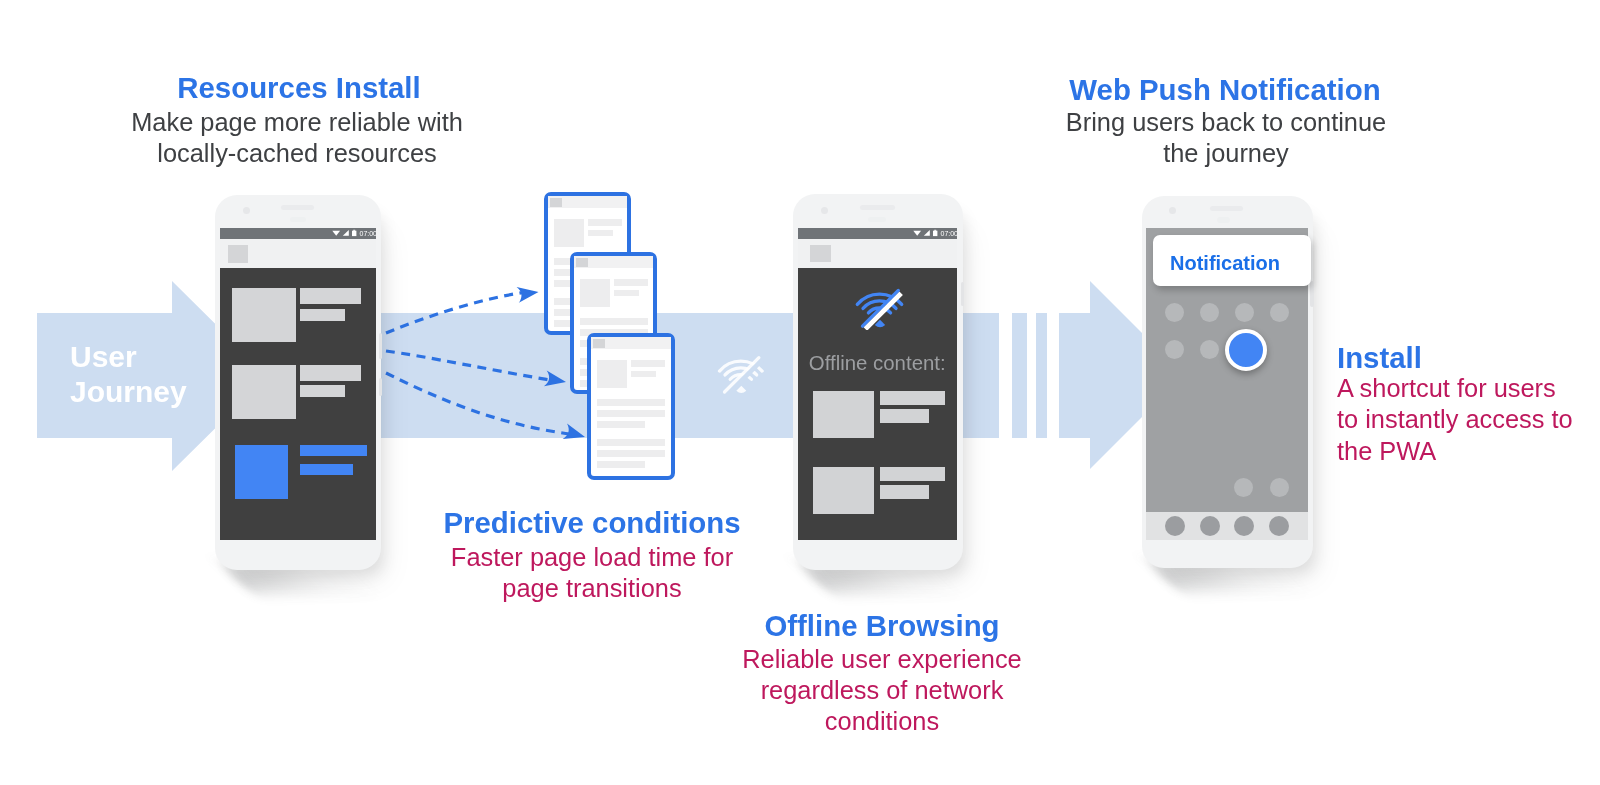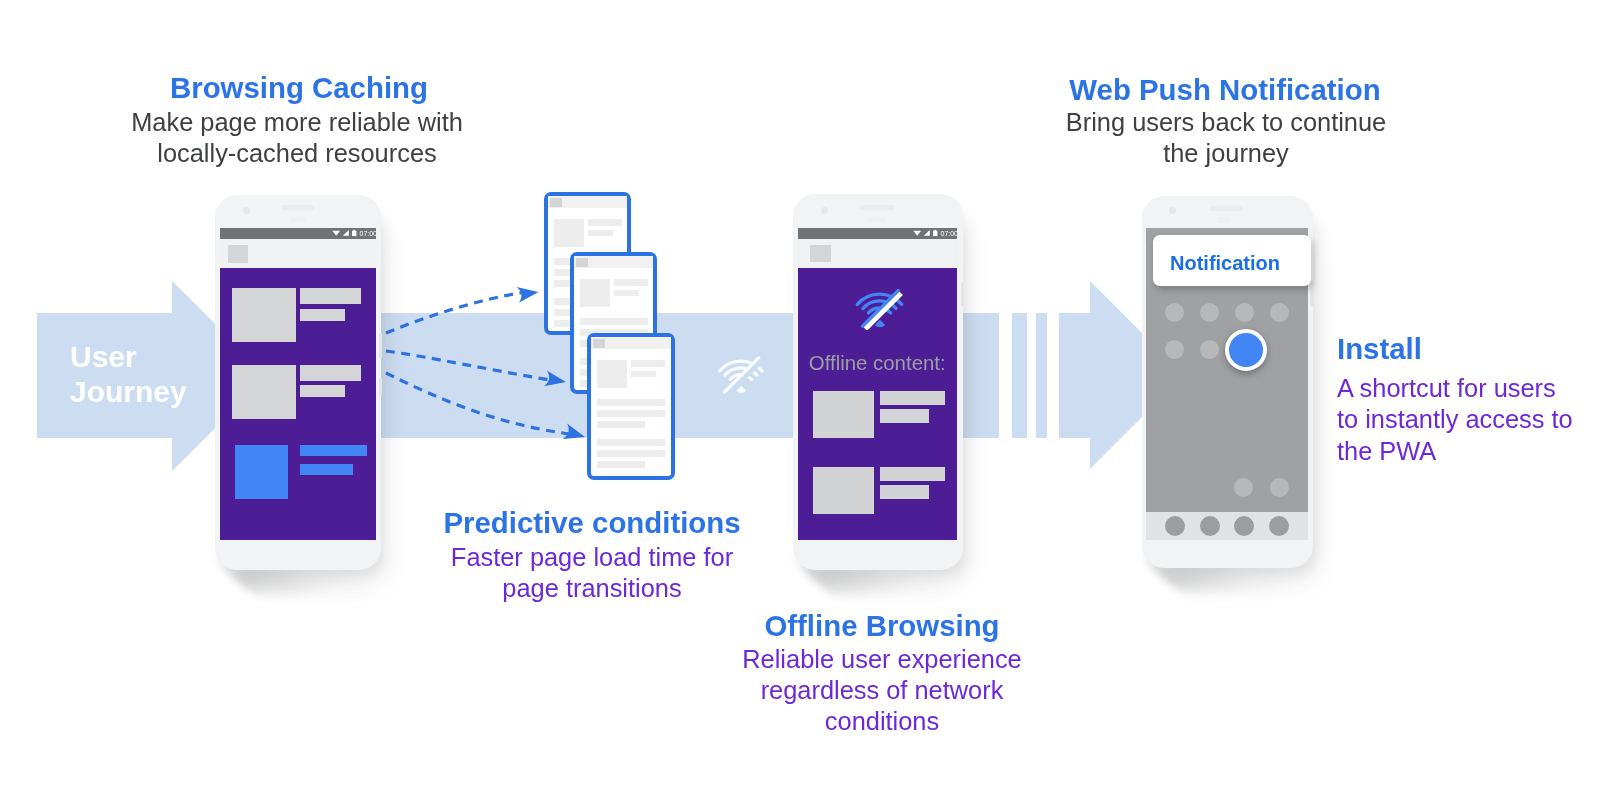--- a/index.html
+++ b/index.html
@@ -1,31 +1,31 @@
 <!DOCTYPE html>
 <html><head>
 <meta charset="utf-8">
 <style>
   html,body{margin:0;padding:0;}
   body{width:1600px;height:785px;background:#ffffff;overflow:hidden;
        font-family:"Liberation Sans", sans-serif;position:relative;}
   .abs{position:absolute;}
   .hd{color:#2c74e6;font-weight:bold;font-size:29.4px;line-height:33px;white-space:nowrap;}
   .cap{color:#3e4043;font-size:25.4px;line-height:31.3px;}
-  .cap2{color:#6d28d9;}
+  .cap2{color:#be185d;}
   .ctr{text-align:center;transform:translateX(-50%);}
   .phone{position:absolute;background:#f2f3f4;border-radius:22px;
          box-shadow:8px 12px 16px -6px rgba(0,0,0,0.10), 18px 24px 30px -12px rgba(0,0,0,0.055);}
   .phone::before{content:"";position:absolute;z-index:-1;left:5px;right:16px;bottom:-23px;height:29px;
          background:linear-gradient(to right, rgba(60,64,67,0.20), rgba(60,64,67,0.05) 55%, rgba(60,64,67,0) 90%);
          transform:skewX(45deg);transform-origin:0 0;filter:blur(6px);}
   .cam{position:absolute;border-radius:50%;background:#e6e7e9;}
   .spk{position:absolute;border-radius:4px;background:#eaebed;}
   .spk2{position:absolute;border-radius:3px;background:#eef0f1;}
-  .screen{position:absolute;background:#4c1d95;overflow:hidden;}
+  .screen{position:absolute;background:#404040;overflow:hidden;}
   .sbar{position:absolute;left:0;top:0;right:0;height:11px;background:#6f7377;}
   .hdr{position:absolute;left:0;right:0;background:#f0f1f2;}
   .blk{position:absolute;background:#d4d5d7;}
   .blu{position:absolute;background:#4285f4;}
   .card{position:absolute;background:#ffffff;border:4.5px solid #2d72e2;border-radius:7px;box-sizing:border-box;}
   .cline{position:absolute;background:#ededee;}
   .dot3{position:absolute;border-radius:50%;background:#b6b8ba;width:19px;height:19px;}
   .ddot{position:absolute;border-radius:50%;background:#9b9da0;width:20px;height:20px;}
 .btn{position:absolute;background:#e3e4e6;border-radius:2px;width:3.5px;}
 </style>
@@ -57,33 +57,33 @@
       <path d="M 7.3,20.4 A 29,29 0 0 1 51.7,20.4"></path>
       <path d="M 13,24.4 A 22,22 0 0 1 46,24.4"></path>
       <path d="M 18.4,28.9 A 15,15 0 0 1 40.6,28.9"></path>
     </g>
     <path d="M30,35.8 L24.8,41 Q30,45.6 35.2,41 Z" fill="rgba(255,255,255,0.87)"></path>
     <line x1="15.3" y1="45" x2="51.1" y2="9.2" stroke="#cdddf1" stroke-width="5"></line>
     <line x1="12.5" y1="42.2" x2="48.3" y2="6.4" stroke="rgba(255,255,255,0.87)" stroke-width="3.4" stroke-linecap="round"></line>
   </g>
 </svg>
 
-<div class="abs hd ctr" style="left:299px;top:71px;">Browsing Caching</div>
+<div class="abs hd ctr" style="left:299px;top:71px;">Resources Install</div>
 <div class="abs cap ctr" style="left:297px;top:106.5px;">Make page more reliable with<br>locally-cached resources</div>
 
 <div class="abs hd ctr" style="left:1225px;top:73px;">Web Push Notification</div>
 <div class="abs cap ctr" style="left:1226px;top:106.5px;">Bring users back to continue<br>the journey</div>
 
 <div class="abs hd ctr" style="left:592px;top:505.5px;">Predictive conditions</div>
 <div class="abs cap cap2 ctr" style="left:592px;top:541.5px;">Faster page load time for<br>page transitions</div>
 
 <div class="abs hd ctr" style="left:882px;top:608.5px;">Offline Browsing</div>
 <div class="abs cap cap2 ctr" style="left:882px;top:643.5px;">Reliable user experience<br>regardless of network<br>conditions</div>
 
-<div class="abs hd" style="left:1337px;top:332px;">Install</div>
+<div class="abs hd" style="left:1337px;top:341px;">Install</div>
 <div class="abs cap cap2" style="left:1337px;top:373px;">A shortcut for users<br>to instantly access to<br>the PWA</div>
 
 <div class="abs" style="left:70px;top:339px;color:#ffffff;font-weight:bold;font-size:30px;line-height:35px;">User<br>Journey</div>
 
 <div class="phone" style="left:214.5px;top:194.5px;width:166.5px;height:375.5px;">
   <div class="btn" style="right:-1px;top:138px;height:26px;"></div>
   <div class="btn" style="right:-1px;top:183px;height:18px;"></div>
   <div class="cam" style="left:28px;top:12.5px;width:7px;height:7px;"></div>
   <div class="spk" style="left:66px;top:10.5px;width:33px;height:5px;"></div>
   <div class="spk2" style="left:75px;top:22px;width:16px;height:5px;"></div>

